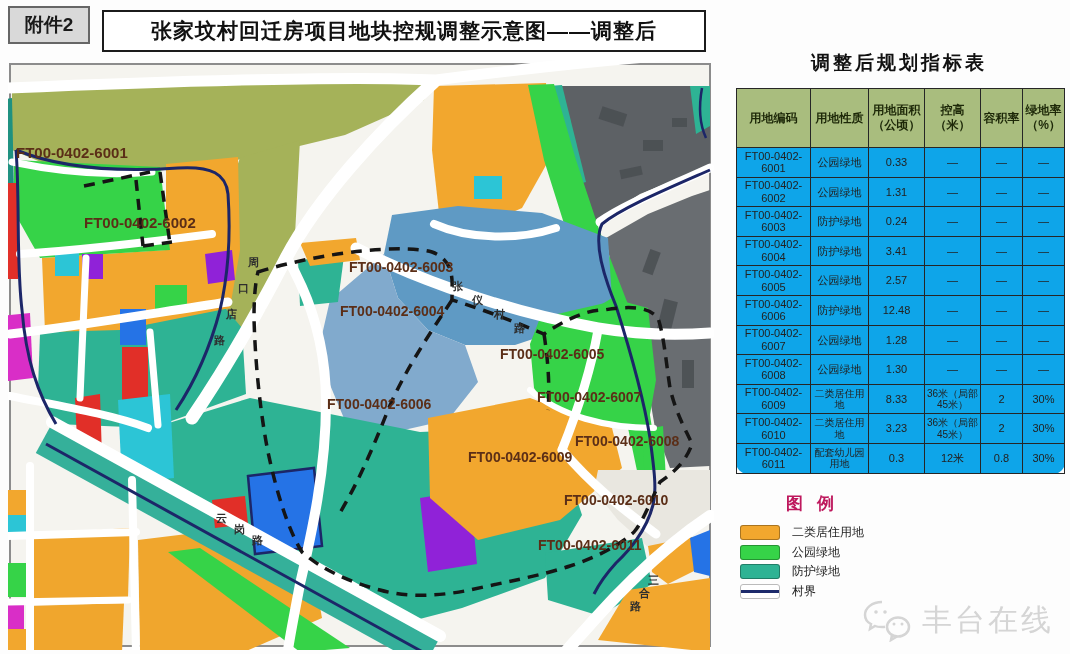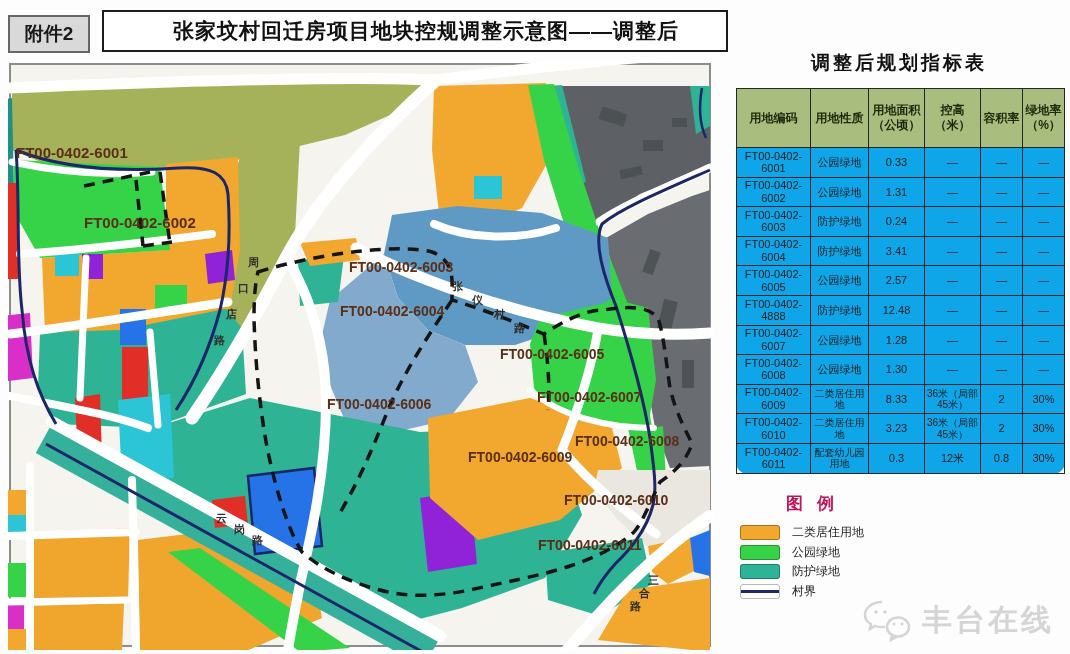--- a/index.html
+++ b/index.html
@@ -1,23 +1,23 @@
 <!DOCTYPE html>
 <html><head>
 <meta charset="utf-8">
 <style>
   html,body{margin:0;padding:0;}
   body{width:1070px;height:654px;position:relative;background:#fdfdfd;overflow:hidden;
        font-family:"Liberation Sans",sans-serif;}
-  .attach-box{position:absolute;left:8px;top:15px;width:78px;height:34px;background:#d9d9d9;
+  .attach-box{position:absolute;left:8px;top:6px;width:78px;height:34px;background:#d9d9d9;
        border:2px solid #666;display:flex;align-items:center;justify-content:center;
        font-size:19px;font-weight:bold;color:#1a1a1a;}
   .title-box{position:absolute;left:102px;top:10px;width:600px;height:38px;background:#fff;
        border:2.5px solid #1b1b1b;display:flex;align-items:center;justify-content:center;
-       font-size:21px;font-weight:bold;color:#111;letter-spacing:1px;padding-left:22px;}
+       font-size:21px;font-weight:bold;color:#111;letter-spacing:1px;}
   .map-wrap{position:absolute;left:8px;top:60px;width:706px;height:590px;}
   .panel-title{position:absolute;left:735px;top:50px;width:328px;text-align:center;
        font-size:19px;font-weight:bold;color:#111;letter-spacing:3px;}
   table.ind{position:absolute;left:736px;top:88px;width:328px;border-collapse:collapse;
        table-layout:fixed;background:#0ea5e9;border-radius:12px;}
   table.ind th,table.ind td{border:1.6px solid #262626;padding:0 1px;text-align:center;
        vertical-align:middle;overflow:hidden;}
   table.ind th{background:#a9bd7e;color:#1d2808;font-size:12px;font-weight:bold;height:58px;line-height:1.25;}
   table.ind td{font-size:11px;color:#222;height:28.6px;line-height:1.15;}
   td.code{font-size:11px;letter-spacing:0;}
@@ -25,21 +25,21 @@
   .legend-title{width:110px;margin-left:22px;text-align:center;font-size:17px;font-weight:bold;
        color:#be185d;letter-spacing:14px;margin-bottom:8px;}
   .legend-item{display:flex;align-items:center;height:19.5px;}
   .sw{width:38px;height:13px;border-radius:3px;border:1px solid rgba(0,0,0,.30);
        margin-right:12px;flex:none;display:flex;align-items:center;}
   .sw.line{background:#fff;border:1px solid #bbb;}
   .sw-dash{width:100%;border-top:3px dashed #141414;}
   .sw-solid{width:100%;border-top:3px solid #1d2a6b;}
   .legend-label{font-size:12px;color:#222;}
   .watermark{position:absolute;left:862px;top:598px;display:flex;align-items:center;opacity:.95;}
-  .watermark-text{font-size:30px;font-weight:bold;color:#d3d3d3;letter-spacing:3px;margin-left:8px;}
+  .watermark-text{font-size:30px;font-weight:normal;color:#d3d3d3;letter-spacing:3px;margin-left:8px;}
   .plabel{font-weight:bold;fill:#5b2e17;}
   .rchar{fill:#2e2e2e;font-weight:bold;}
 </style>
 </head>
 <body>
 
 <div class="attach-box">附件2</div>
 <div class="title-box">张家坟村回迁房项目地块控规调整示意图——调整后</div>
 
 <div class="map-wrap">
@@ -258,21 +258,21 @@
         </td>
         <td>公园绿地</td>
         <td>2.57</td>
         <td>—</td>
         <td>—</td>
         <td>—</td>
       </tr>
       <tr>
         <td class="code">
           <div>FT00-0402-</div>
-          <div>4888</div>
+          <div>6006</div>
         </td>
         <td>防护绿地</td>
         <td>12.48</td>
         <td>—</td>
         <td>—</td>
         <td>—</td>
       </tr>
       <tr>
         <td class="code">
           <div>FT00-0402-</div>

